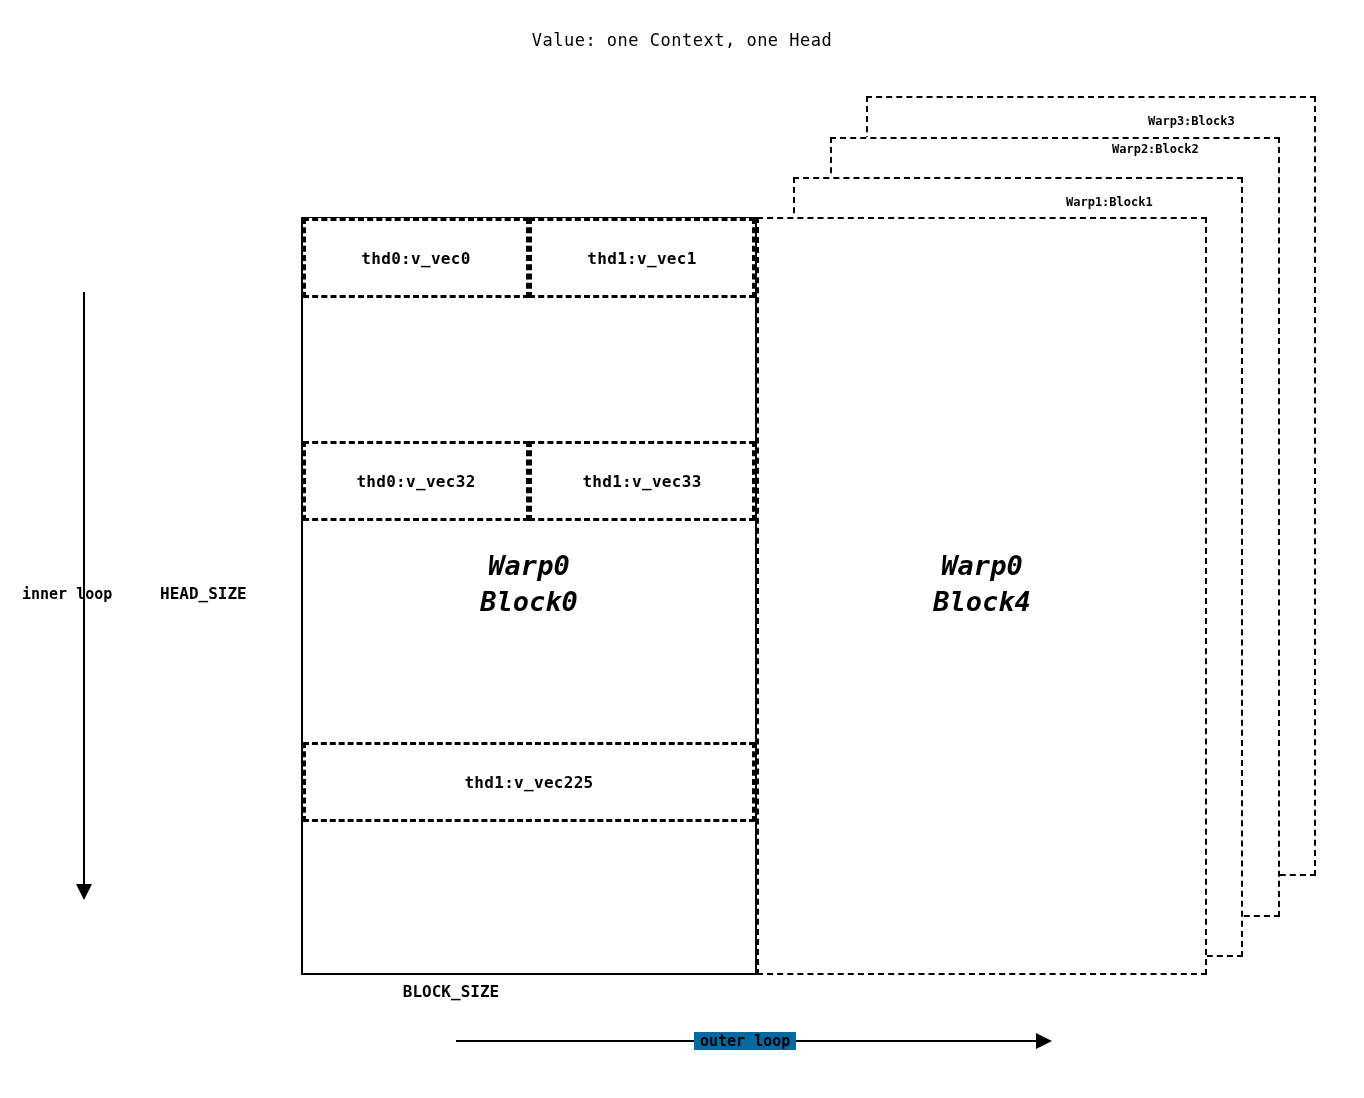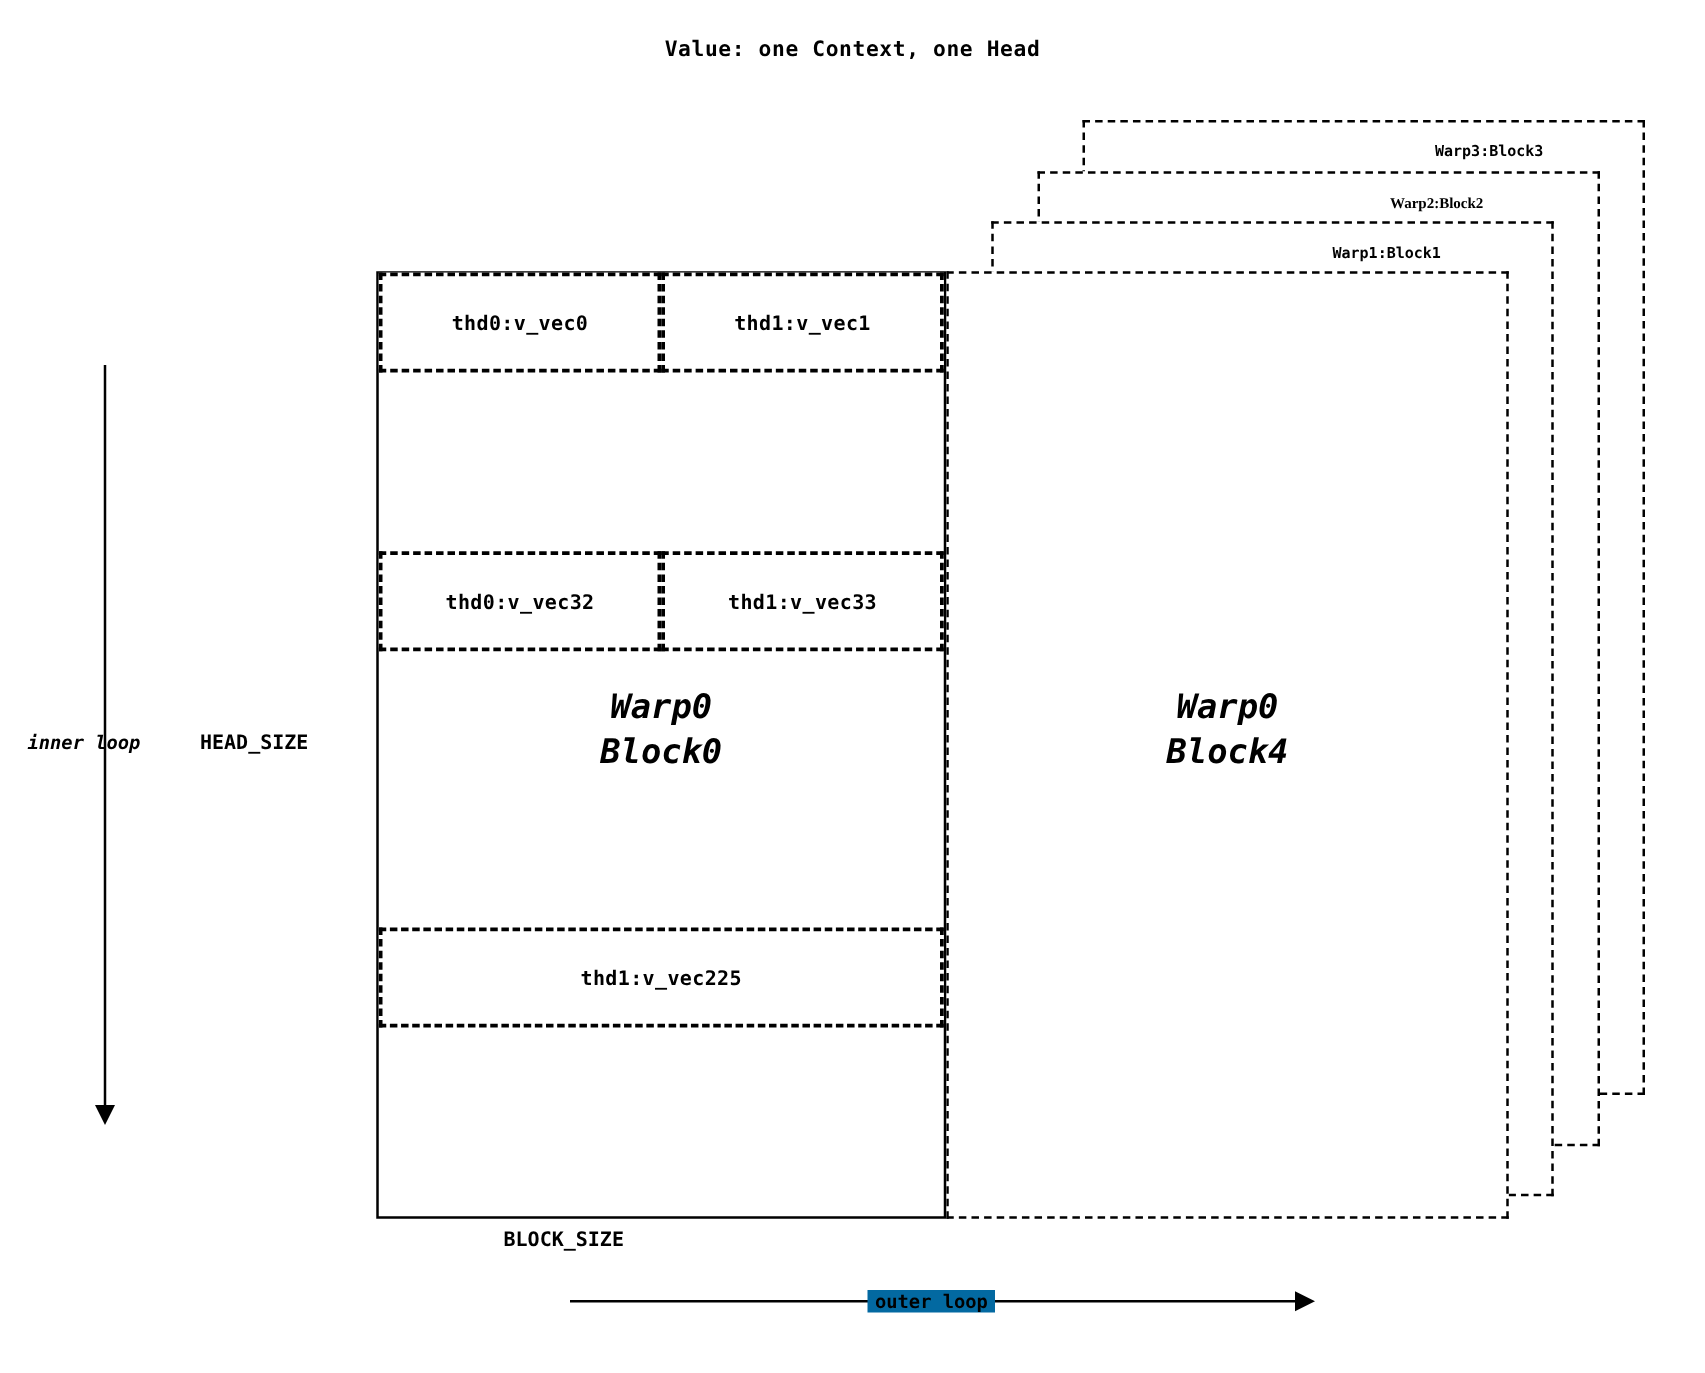--- a/index.html
+++ b/index.html
@@ -18,21 +18,21 @@
     overflow: hidden;
   }
 
   .title {
     position: absolute;
     left: 0;
     top: 30px;
     width: 1364px;
     text-align: center;
     font-size: 17px;
-    font-weight: bold;
+    font-weight: normal;
     letter-spacing: 0.5px;
   }
 
   
   .ghost {
     position: absolute;
     border: 2px dashed #000000;
     background: #ffffff;
     box-sizing: border-box;
   }
@@ -131,21 +131,20 @@
     border-left: 8px solid transparent;
     border-right: 8px solid transparent;
     border-top: 16px solid #000000;
   }
   .inner-loop {
     position: absolute;
     left: 22px;
     top: 585px;
     font-size: 15px;
     font-weight: bold;
-    font-style: italic;
     white-space: nowrap;
   }
   .head-size {
     position: absolute;
     left: 160px;
     top: 584px;
     font-size: 16px;
     font-weight: bold;
     white-space: nowrap;
     text-align: right;
@@ -192,21 +191,21 @@
 <body>
 
 <div id="stage">
 
   <div class="title">Value: one Context, one Head</div>
 
   <div class="ghost" style="left:866px; top:96px; width:450px; height:780px;"></div>
   <div class="ghost-label" style="left:1148px; top:114px;">Warp3:Block3</div>
 
   <div class="ghost" style="left:830px; top:137px; width:450px; height:780px;"></div>
-  <div class="ghost-label" style="left:1112px; top:155px;font-family:Liberation Serif, serif;">Warp2:Block2</div>
+  <div class="ghost-label" style="left:1112px; top:142px;">Warp2:Block2</div>
 
   <div class="ghost" style="left:793px; top:177px; width:450px; height:780px;"></div>
   <div class="ghost-label" style="left:1066px; top:195px;">Warp1:Block1</div>
 
   <div class="block4"></div>
   <div class="block4-label">
     <div>Warp0</div>
     <div>Block4</div>
   </div>
 

